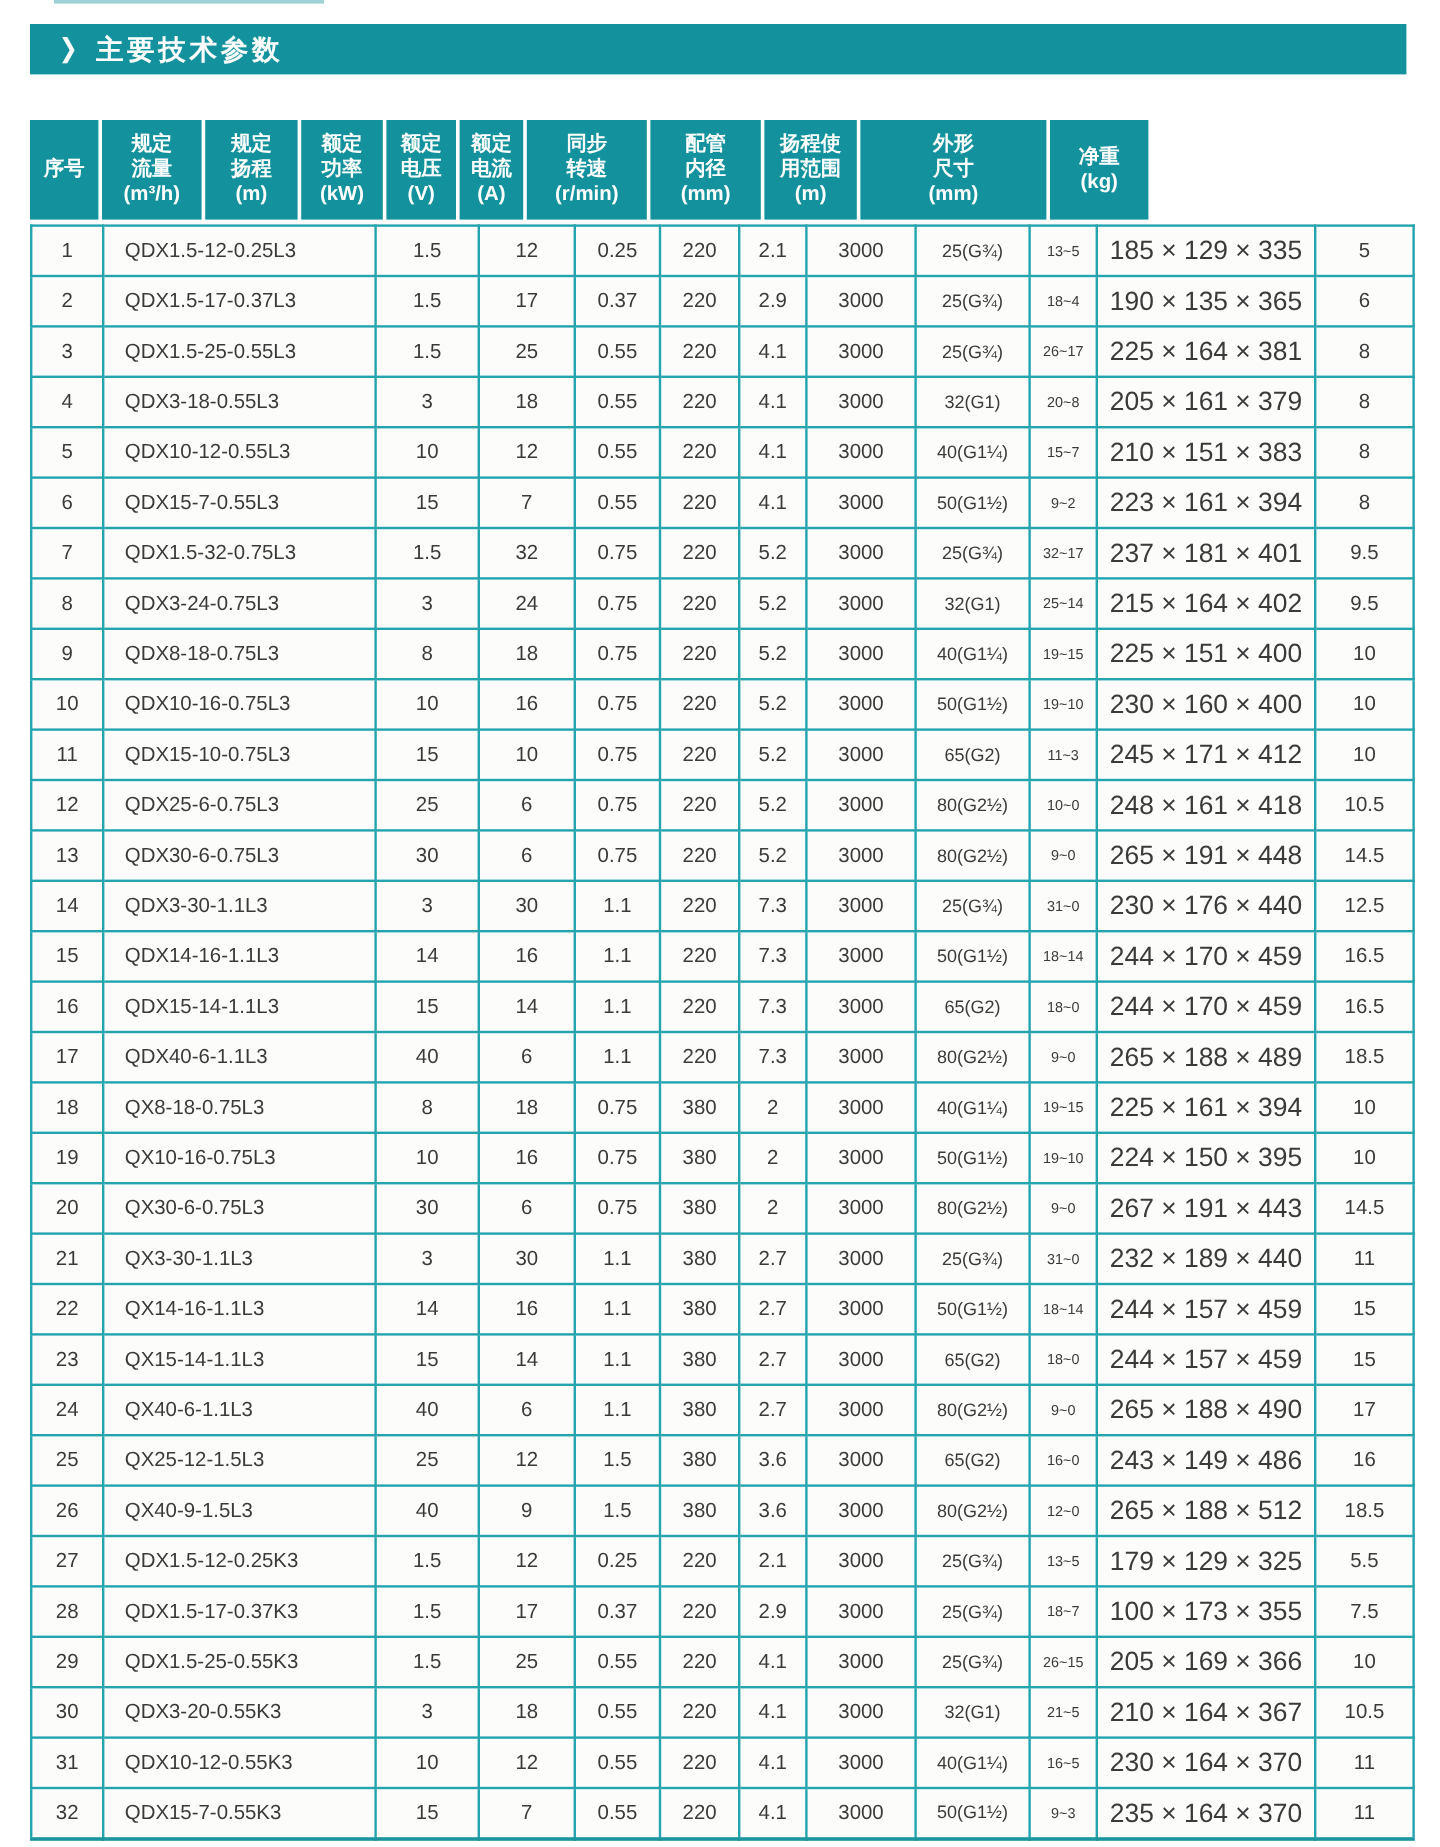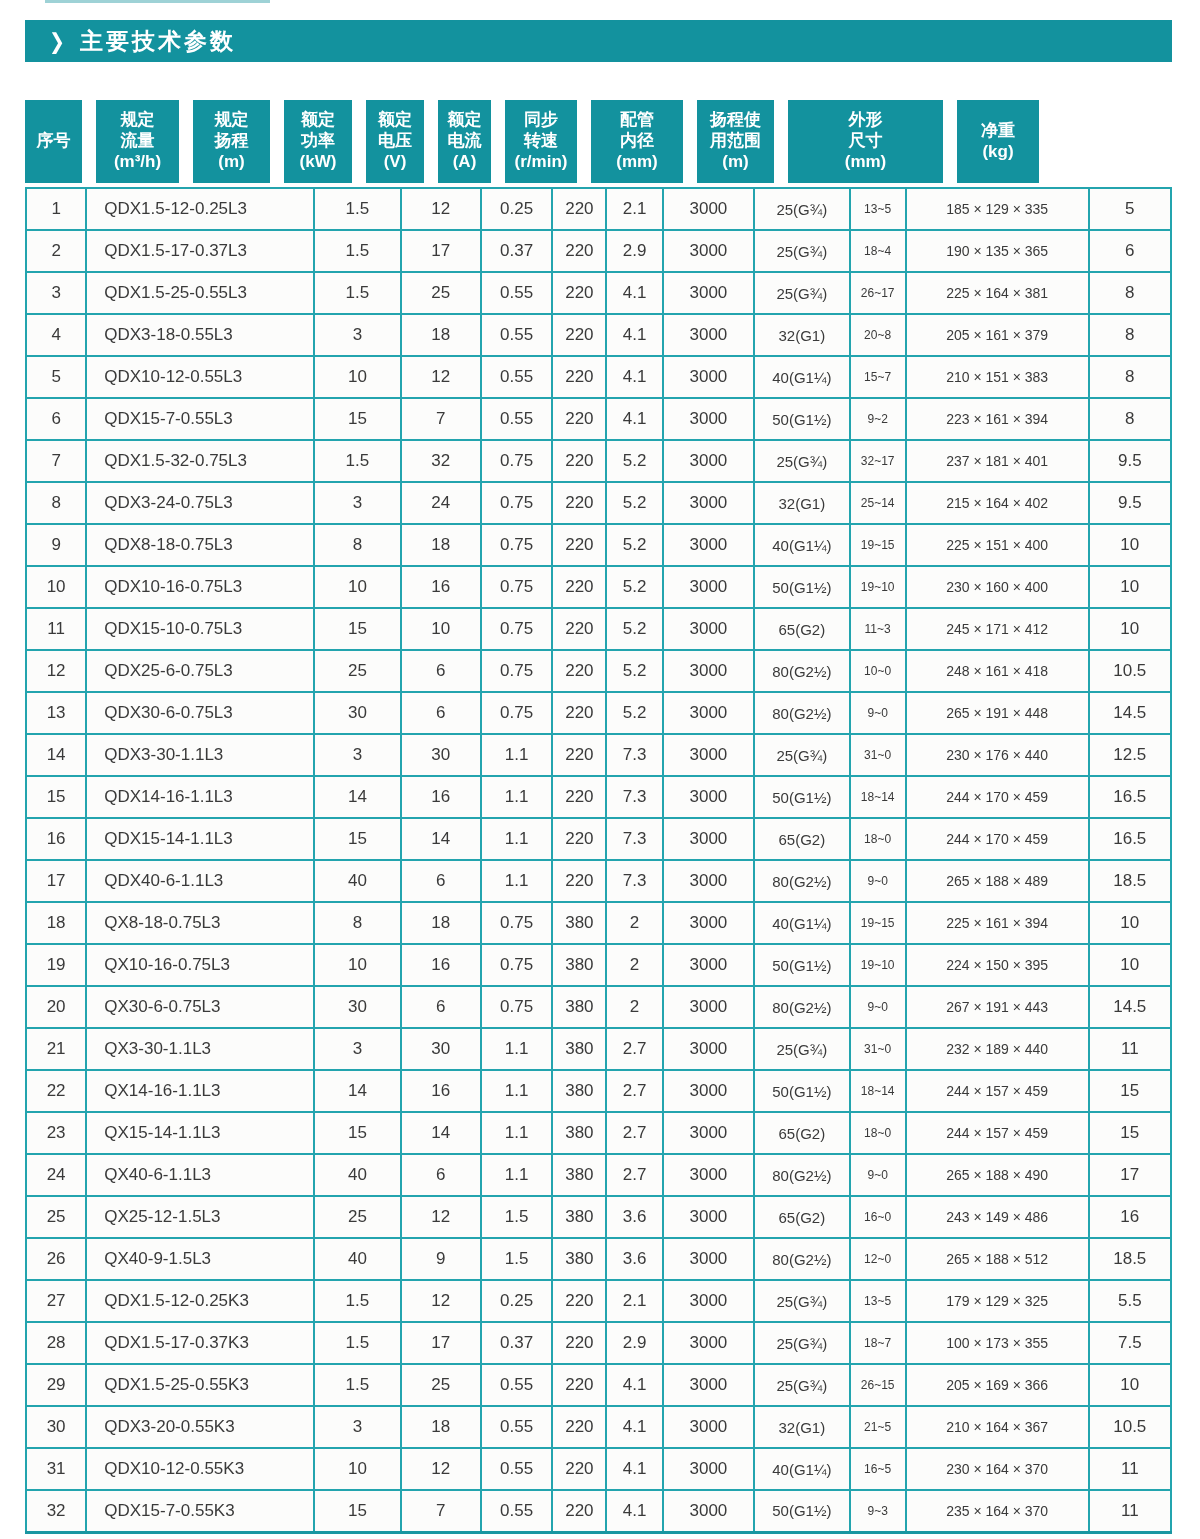--- a/index.html
+++ b/index.html
@@ -26,44 +26,44 @@
   .title-text {
     margin-left:15px; font-size:23px; font-weight:bold; letter-spacing:3px;
   }
   .table-wrap { position:absolute; top:100px; left:25px; width:1147px; }
   .thead { display:flex; }
   .th {
     background:#13929E; color:#ffffff; font-weight:bold;
     font-size:17px; line-height:1.22; text-align:center;
     white-space:pre-line;
     display:flex; align-items:center; justify-content:center;
-    height:83px; margin-right:14px; flex:0 0 auto;
+    height:83px; margin-right:3px; flex:0 0 auto;
   }
   .th:last-child { margin-right:10px; }
   
   .hw0{width:57px}.hw1{width:224px}.hw2{width:83px}.hw3{width:77px}
-  .hw4{width:68px}.hw5{width:58px}.hw6{width:53px}.hw7{width:72px}
+  .hw4{width:68px}.hw5{width:58px}.hw6{width:53px}.hw7{width:100px}
   .hw8{width:92px}.hw9{width:77px}.hw10{width:155px}.hw11{width:82px}
 
   table.data {
     margin-top:4px;
     border-collapse:collapse; table-layout:fixed; width:1147px;
     border-bottom:3px solid #1B96A1;
   }
   td {
     height:42px; background:#fcfcfb;
     border:2px solid #23A4AE;
     text-align:center; font-size:17px; color:#3a3a3a;
     overflow:hidden; white-space:nowrap;
   }
   
   td.c0{width:60px} td.c1{width:227px; text-align:left; padding-left:17px;}
-  td.c2{width:86px} td.c3{width:80px} td.c4{width:71px} td.c5{width:54px}
+  td.c2{width:86px} td.c3{width:80px} td.c4{width:71px} td.c5{width:66px}
   td.c6{width:56px} td.c7{width:91px} td.c8{width:95px; font-size:15px;text-align:center;}
-  td.c9{width:56px; font-size:12px;margin-top:12px;} td.c10{width:182px; font-size:14px;}
+  td.c9{width:56px; font-size:12px;margin-top:12px;} td.c10{width:182px; font-size:22px;}
   td.c11{width:82px}
 </style>
 </head>
 <body>
 
 <div class="top-sliver"></div>
 
 <div class="title-bar">
   <span class="title-arrow">❯</span>
   <span class="title-text">主要技术参数</span>

